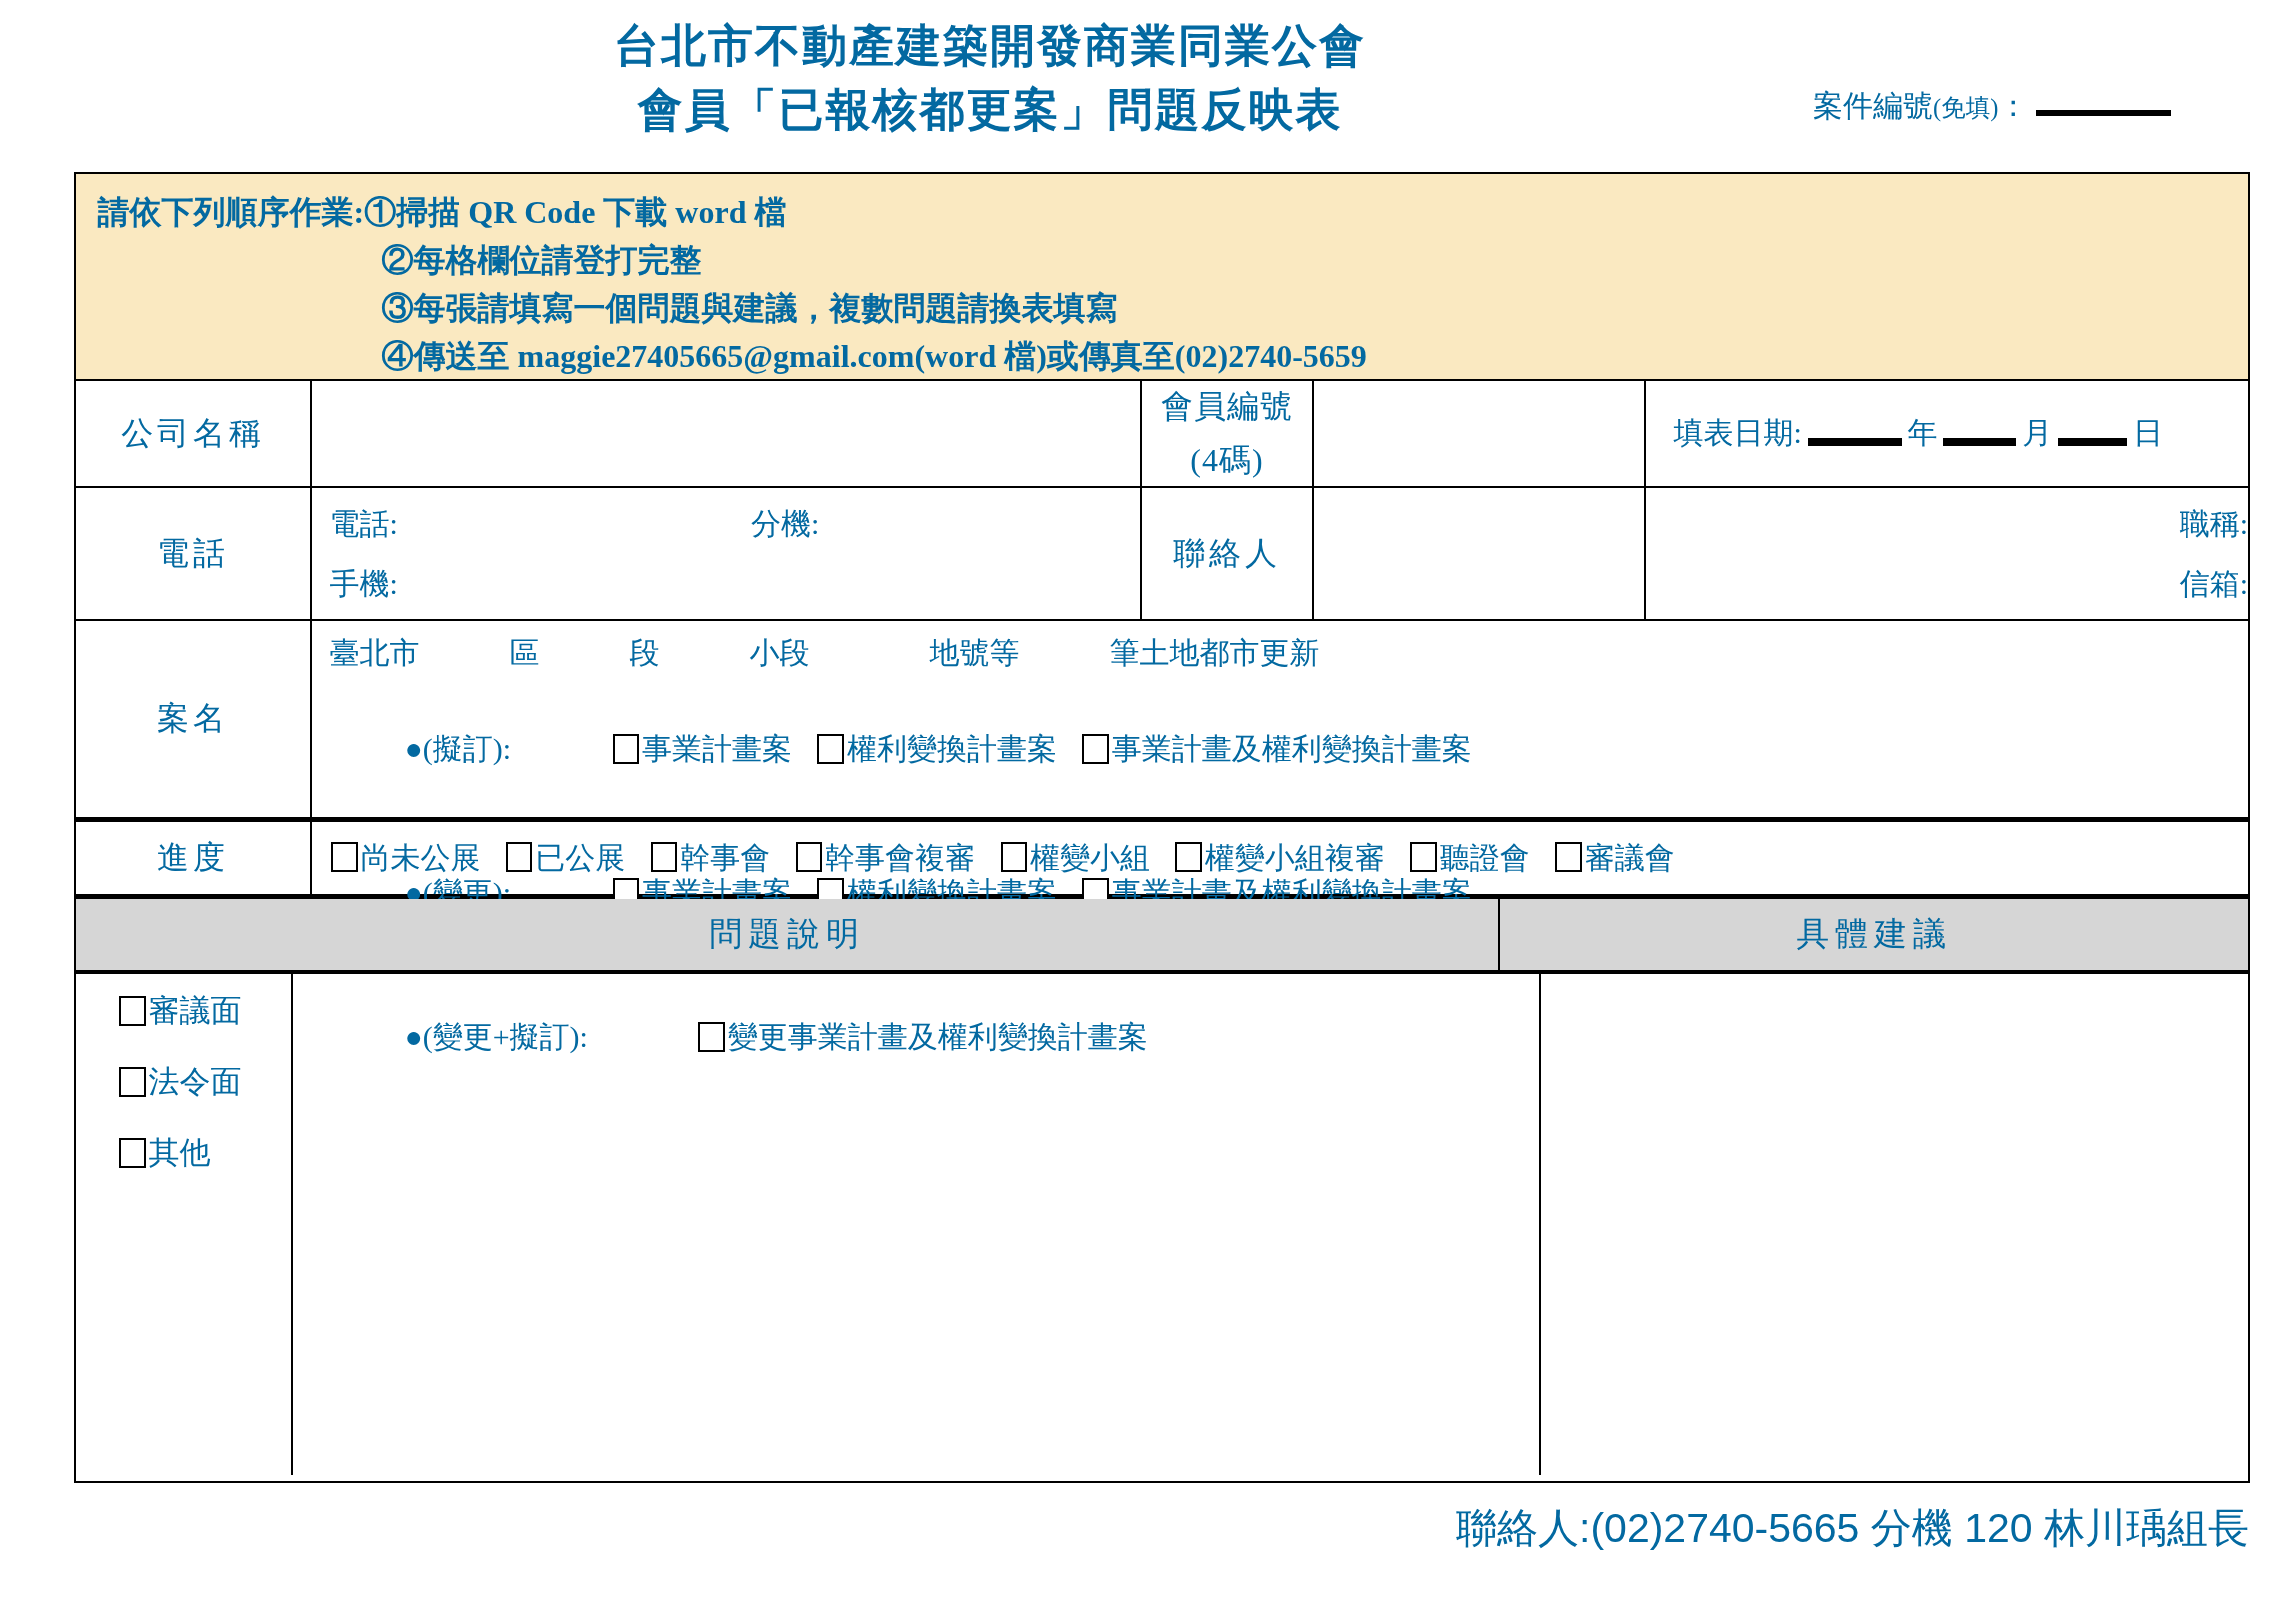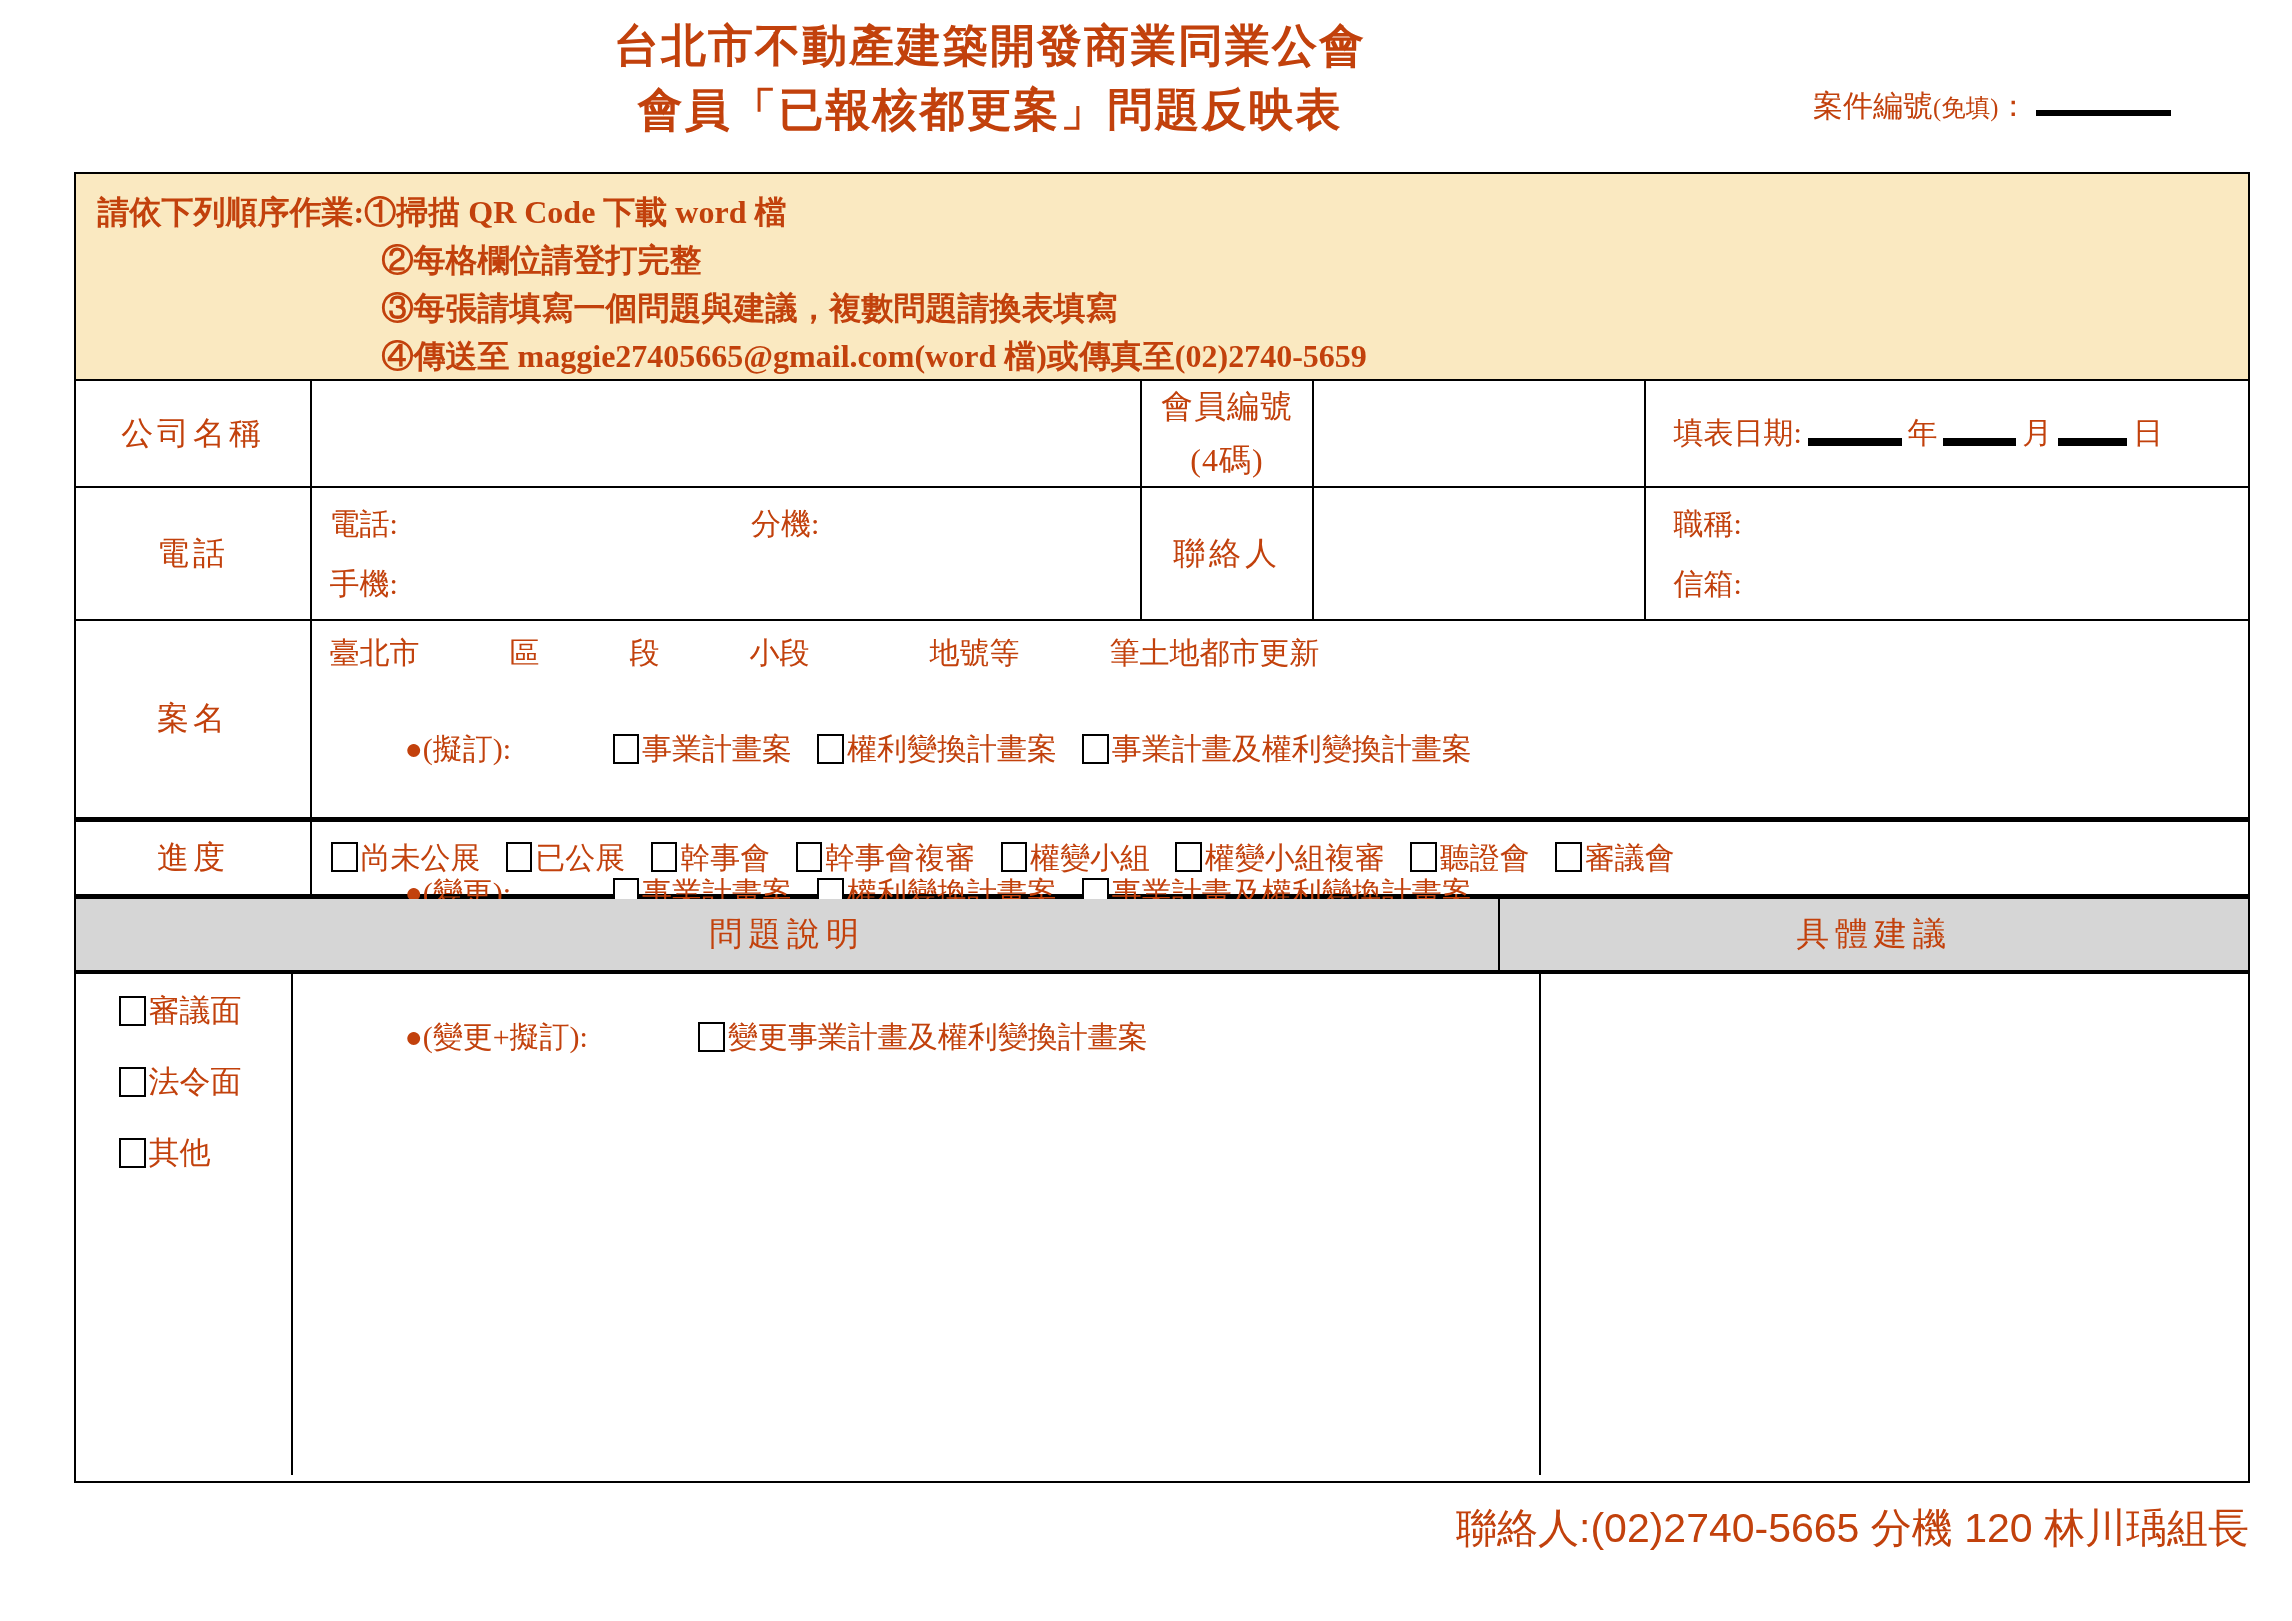--- a/index.html
+++ b/index.html
@@ -3,21 +3,21 @@
 <meta charset="utf-8">
 <style>
   * { box-sizing: border-box; margin: 0; padding: 0; }
   html,body { background:#ffffff; }
   .page {
     position: relative;
     width: 2293px;
     height: 1621px;
     background: #ffffff;
     font-family: "Liberation Serif", "DejaVu Serif", serif;
-    color: #c2410c;
+    color: #0369a1;
     overflow: hidden;
   }
   .title {
     position: absolute; top: 15.7px; left: 0; width: 1980px;
     text-align: center; font-size: 45px; font-weight: bold; letter-spacing: 2px;
   }
   .subtitle {
     position: absolute; top: 80px; left: 0; width: 1980px;
     text-align: center; font-size: 45px; font-weight: bold; letter-spacing: 2px;
   }
@@ -73,21 +73,21 @@
   .bar-y { width: 94px; } .bar-m { width: 73px; } .bar-d { width: 69px; }
 
   .phone-cell {
     display: flex; flex-direction: column; justify-content: space-between;
     padding: 15.7px 0 13.7px 17.6px; font-size: 30px;
   }
   .phone-line1 { display: flex; }
   .phone-line1 .ext { margin-left: 353px; }
   .tc-cell {
     display: flex; flex-direction: column; justify-content: space-between;
-    padding: 15.7px 0 13.7px 27.4px; font-size: 30px;
+    padding: 15.7px 0 13.7px 27.4px; font-size: 30px; align-items: flex-end;
   }
 
   .case-cell { padding: 7.8px 0 0 17.6px; font-size: 30px; }
   .case-row { line-height: 48px; white-space: pre; }
   .cb {
     display: inline-block; width: 26.5px; height: 30px; border: 2.9px solid #000;
     background: #fff; vertical-align: -4.9px; margin-right: 2.9px;
   }
   .cb-item { margin-right: 25.5px; white-space: nowrap; }
   .cb-item-wide { margin-left: 41px; }

